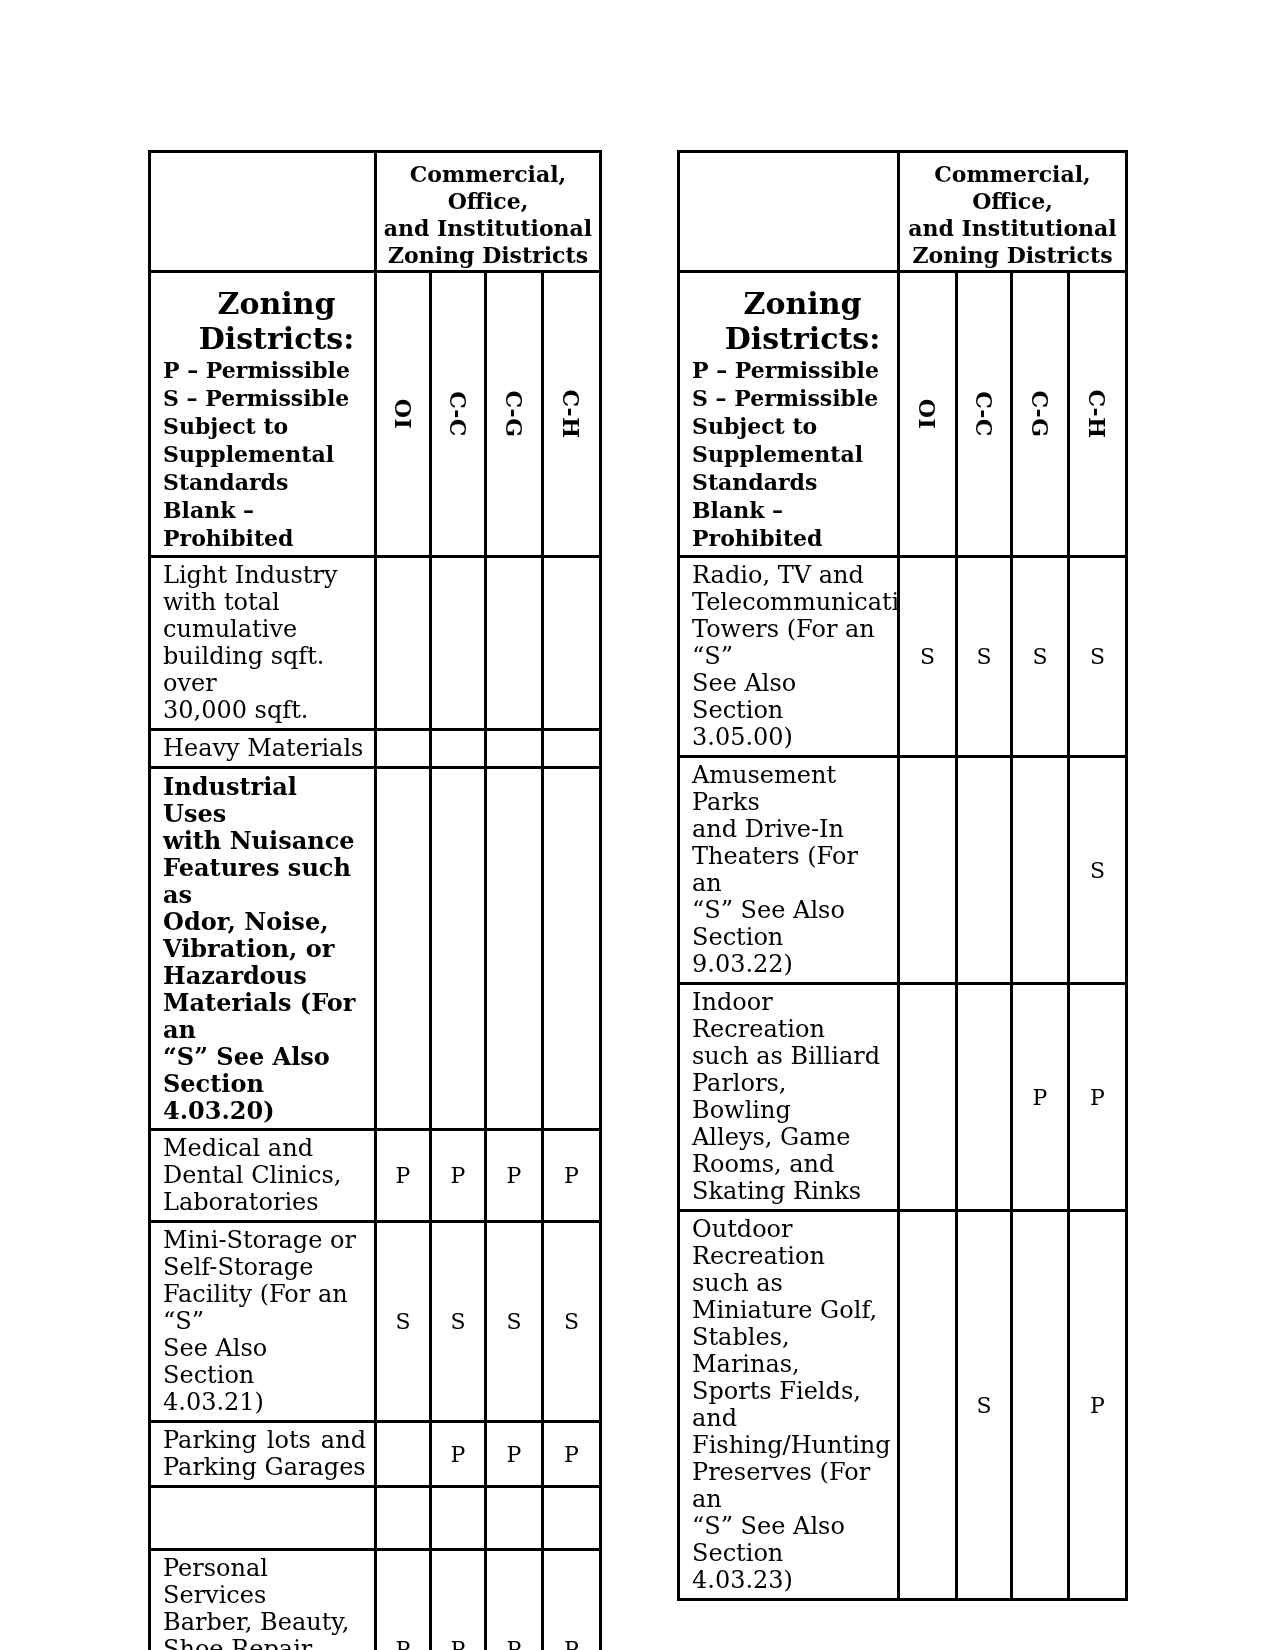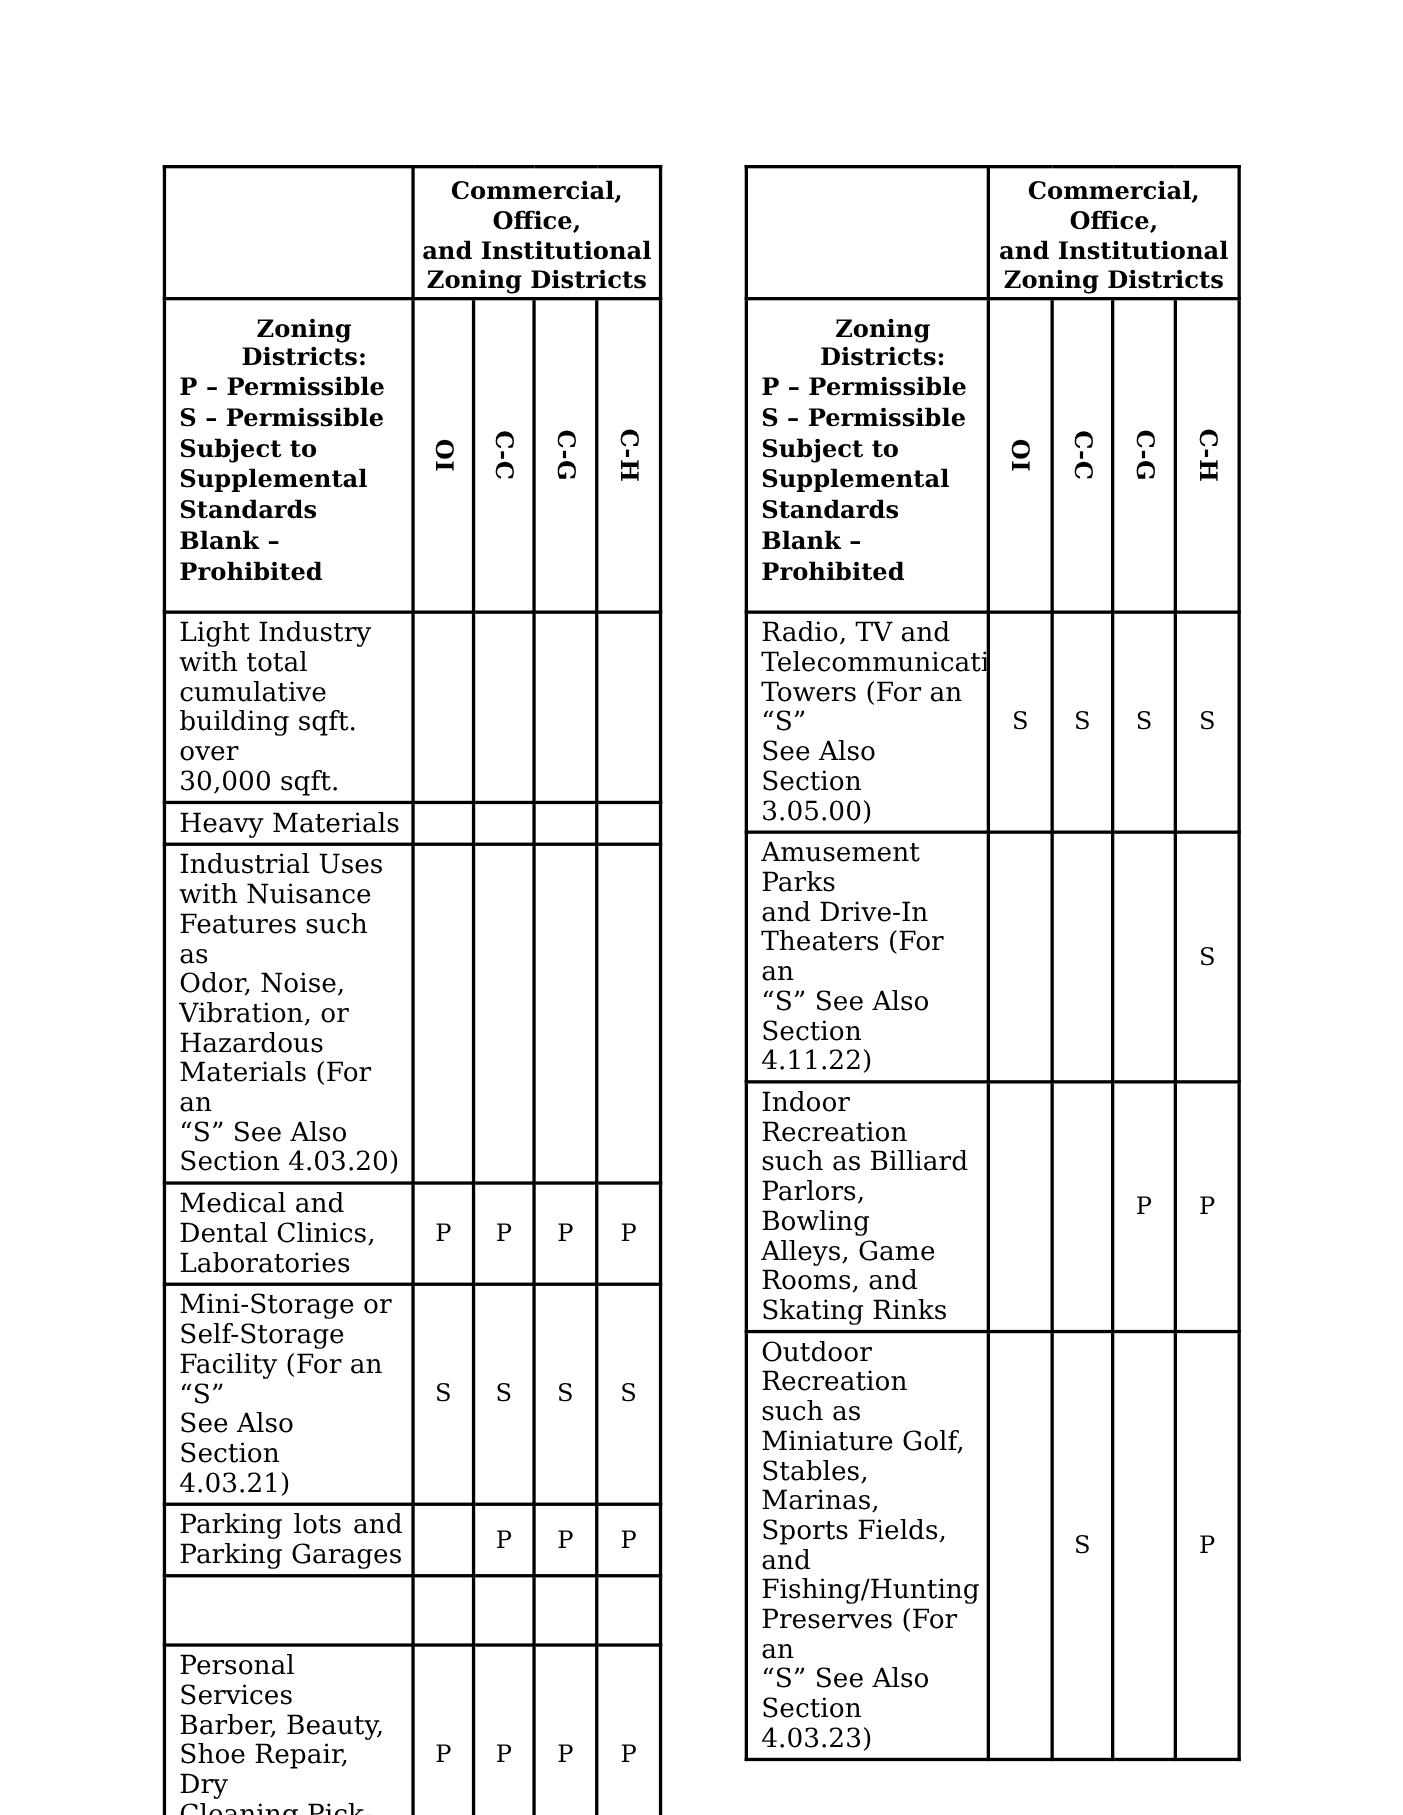--- a/index.html
+++ b/index.html
@@ -40,21 +40,21 @@
   .right col.c-v0 { width: 58px; }
   .right col.c-v1 { width: 55px; }
   .right col.c-v2 { width: 57px; }
   .right col.c-v3 { width: 58px; }
 
   
   tr.h1 { height: 100px; }
   tr.h2 { height: 285px; }
   .l-r0 { height: 139px; }
   .l-r1 { height: 35px;  }
-  .l-r2 { height: 248px; }
+  .l-r2 { height: 248px; font-weight: bold; }
   .l-r3 { height: 85px;  }
   .l-r4 { height: 141px; }
   .l-r5 { height: 62px;  }
   .l-r6 { height: 63px;  }
   .l-r7 { height: 115px; }
   .l-r8 { height: 34px;  }
   .r-r0 { height: 140px; }
   .r-r1 { height: 136px; }
   .r-r2 { height: 87px;  }
   .r-r3 { height: 166px; }
@@ -74,21 +74,21 @@
   }
 
   .legend-cell {
     vertical-align: top;
     font-weight: bold;
     font-size: 21px;
   }
   .legend-title {
     text-align: center;
     margin-top: 12px;
-    font-size: 22px;
+    font-size: 30px;
     margin-left: 28px;
   }
   .legend-body {
     padding-left: 11px;
     padding-right: 6px;
     line-height: 28px;
     white-space: pre-line;
     font-size: 22px;
   }
 
@@ -285,21 +285,21 @@
         <td class="value-cell">S</td>
         <td class="value-cell">S</td>
         <td class="value-cell">S</td>
         <td class="value-cell">S</td>
       </tr>
       <tr class="r-r1">
         <td class="label-cell">Amusement Parks
 and Drive-In
 Theaters (For an
 “S” See Also
-Section 4.11.22)</td>
+Section 9.03.22)</td>
         <td class="value-cell"></td>
         <td class="value-cell"></td>
         <td class="value-cell"></td>
         <td class="value-cell">S</td>
       </tr>
       <tr class="r-r3">
         <td class="label-cell">Indoor Recreation
 such as Billiard
 Parlors, Bowling
 Alleys, Game

